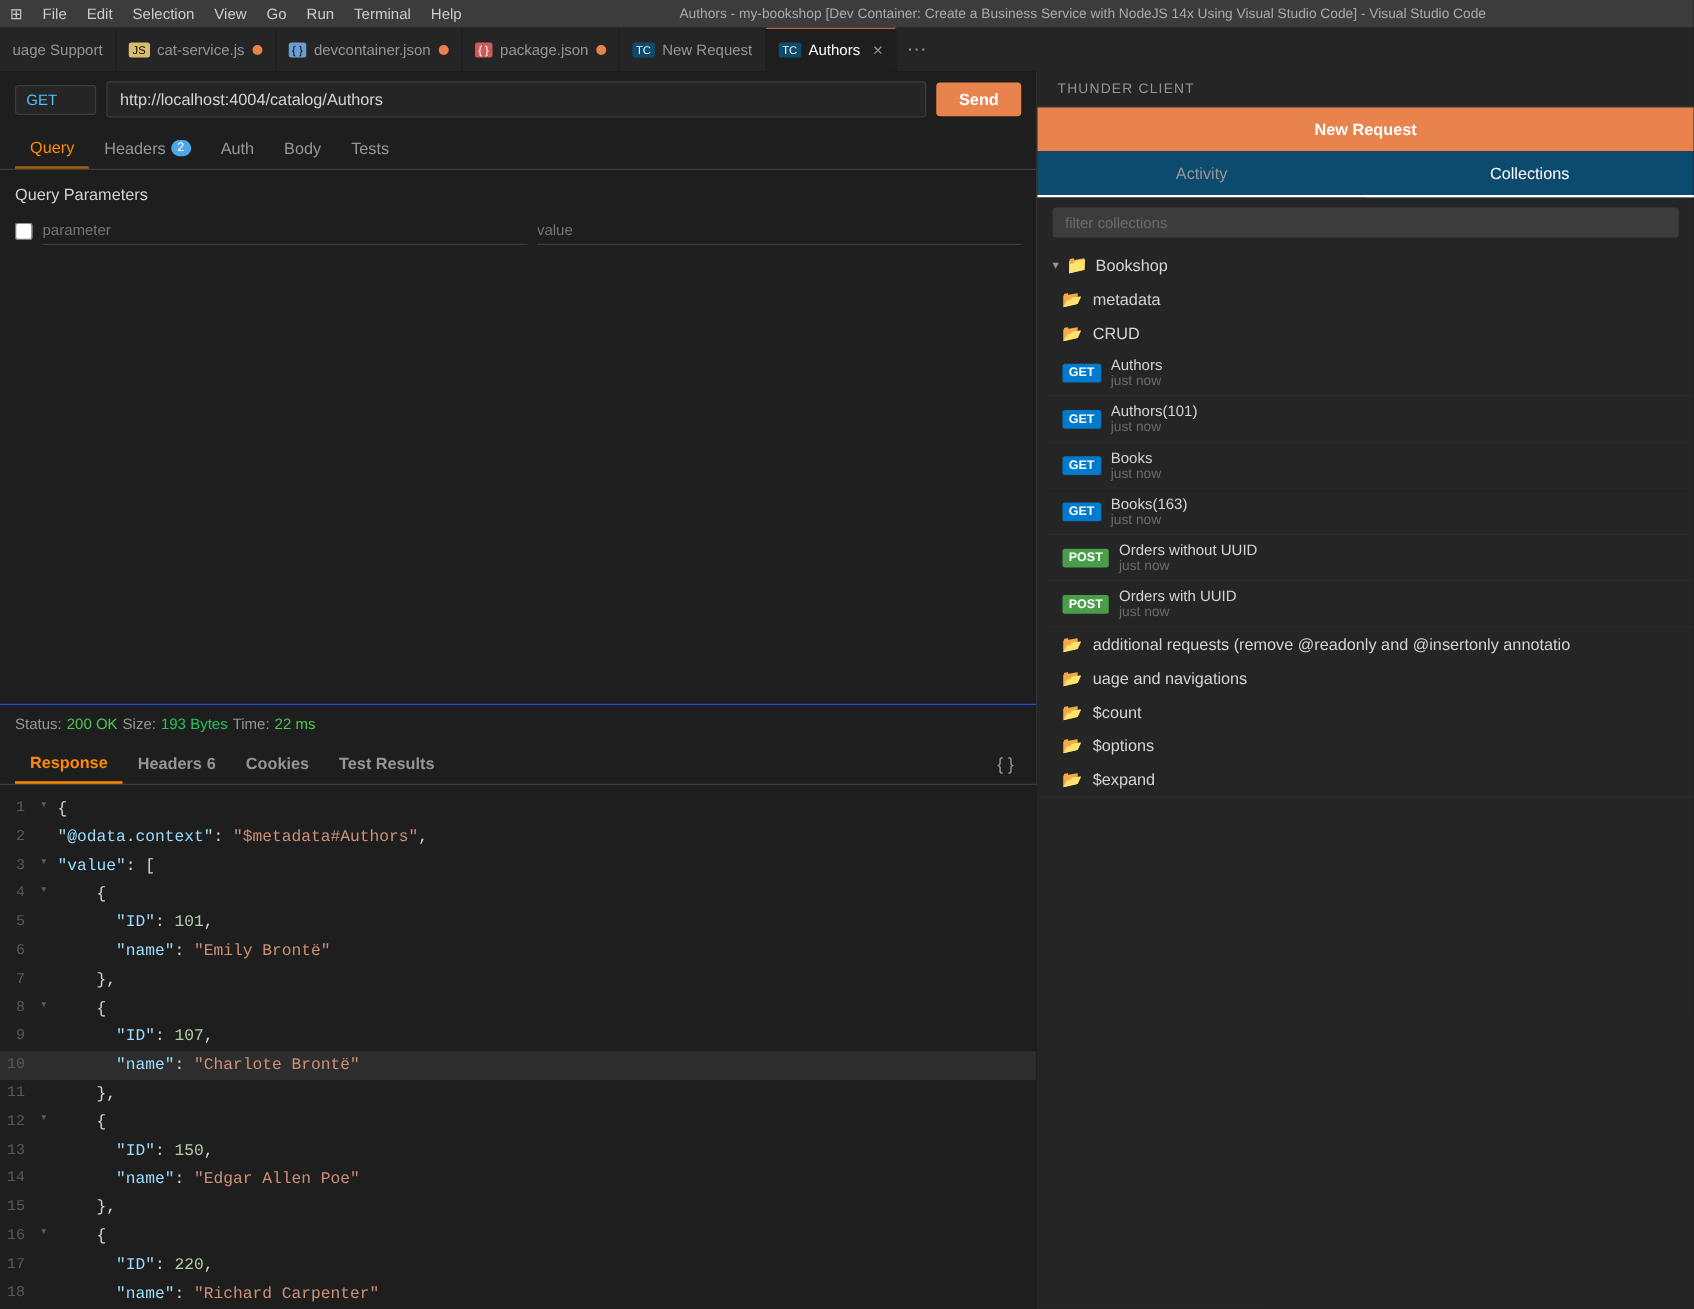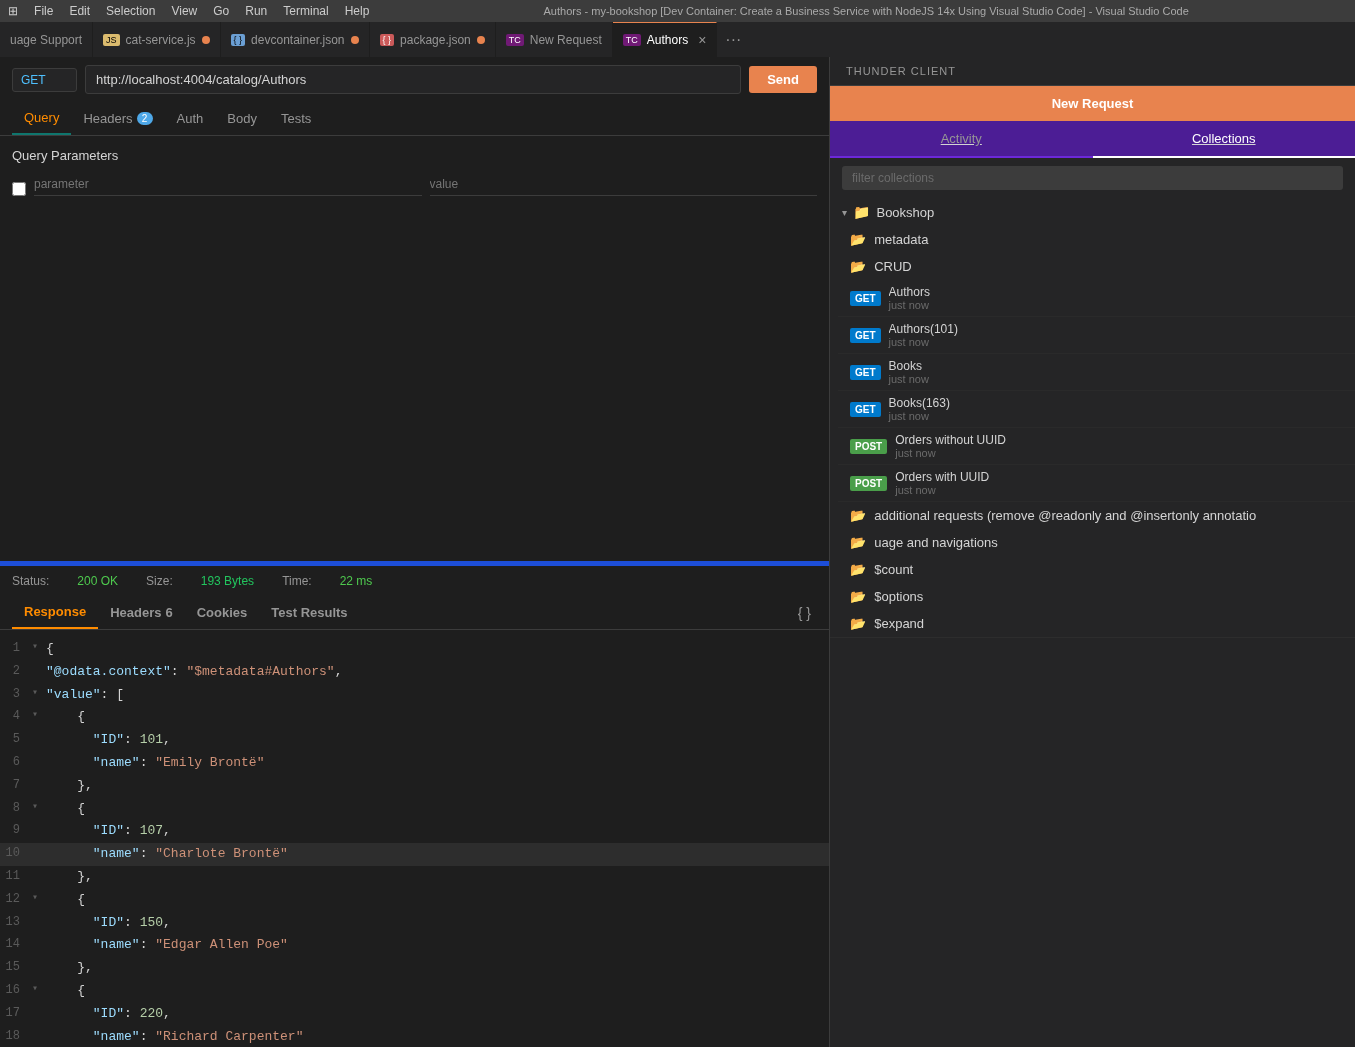--- a/index.html
+++ b/index.html
@@ -64,21 +64,21 @@
     .tab .tab-badge {
       background: #007acc;
       color: white;
       font-size: 9px;
       padding: 1px 3px;
       border-radius: 2px;
     }
     .tab .tab-badge.js { background: #dbbb6e; color: #000; }
     .tab .tab-badge.json { background: #6b9fd4; color: #000; }
     .tab .tab-badge.pkg { background: #cb5a5a; color: #fff; }
-    .tab .tab-badge.tc { background: #701a75; color: #fff; }
+    .tab .tab-badge.tc { background: #0c4a6e; color: #fff; }
     .tab .close-btn {
       font-size: 14px;
       color: #969696;
       cursor: pointer;
       margin-left: 4px;
     }
     .tab-more {
       padding: 0 8px;
       color: #969696;
       cursor: pointer;
@@ -154,21 +154,21 @@
       font-size: 13px;
       color: #969696;
       cursor: pointer;
       position: relative;
       display: flex;
       align-items: center;
       gap: 4px;
     }
     .request-tab.active {
       color: #ff8c00;
-      border-bottom: 2px solid #0f766e;
+      border-bottom: 2px solid #a16207;
     }
     .request-tab .badge {
       background: #4ea8e8;
       color: white;
       font-size: 10px;
       padding: 1px 4px;
       border-radius: 8px;
       min-width: 16px;
       text-align: center;
     }
@@ -178,21 +178,21 @@
       padding: 12px;
       flex: 1;
     }
     .section-title {
       font-size: 13px;
       color: #d4d4d4;
       margin-bottom: 10px;
     }
     .query-row {
       display: flex;
-      align-items: flex-end;
+      align-items: center;
       gap: 8px;
       margin-bottom: 21px;
     }
     .query-checkbox {
       width: 14px;
       height: 14px;
       accent-color: #007acc;
     }
     .query-input {
       flex: 1;
@@ -202,23 +202,23 @@
       color: #969696;
       padding: 4px 0;
       font-size: 12px;
       outline: none;
     }
 
     
     .status-bar {
       display: flex;
       align-items: center;
-      gap: 28px;
+      gap: 4px;
       padding: 8px 12px;
-      border-top: 5px solid #1d4ed8;
+      border-top: 1px solid #1d4ed8;
       background: #1e1e1e;
       font-size: 12px;
     }
     .status-ok { color: #4ec94e; }
     .status-size { color: #22c55e; }
     .status-time { color: #4ec94e; }
     .status-label { color: #969696; }
 
     
     .response-tabs {
@@ -323,23 +323,22 @@
       padding: 10px 16px;
       font-size: 13px;
       font-weight: 600;
       cursor: pointer;
       text-align: center;
     }
 
     
     .panel-tabs {
       display: flex;
-      border-bottom: 2px solid #6d28d9;
-      background: #4c1d95;
-      text-decoration: underline;
+      border-bottom: 2px solid #ffffff;
+      background: #0c4a6e;
     }
     .panel-tab {
       flex: 1;
       padding: 10px;
       text-align: center;
       font-size: 13px;
       color: #969696;
       cursor: pointer;
       border-bottom: 2px solid transparent;
       margin-bottom: -2px;

